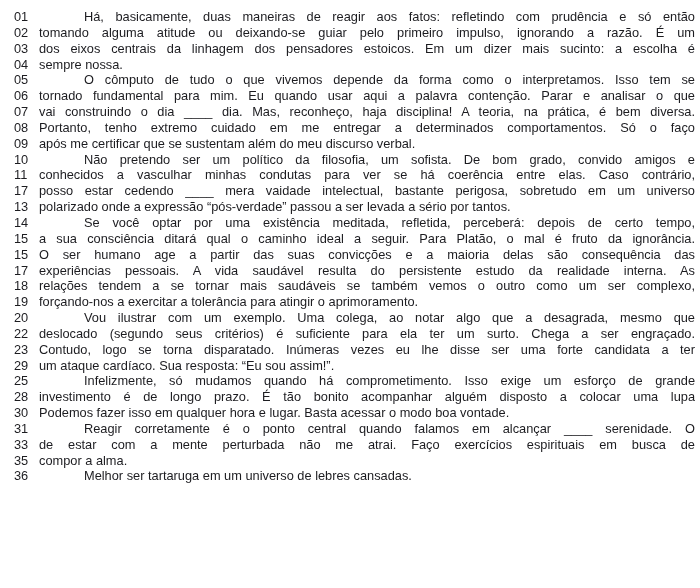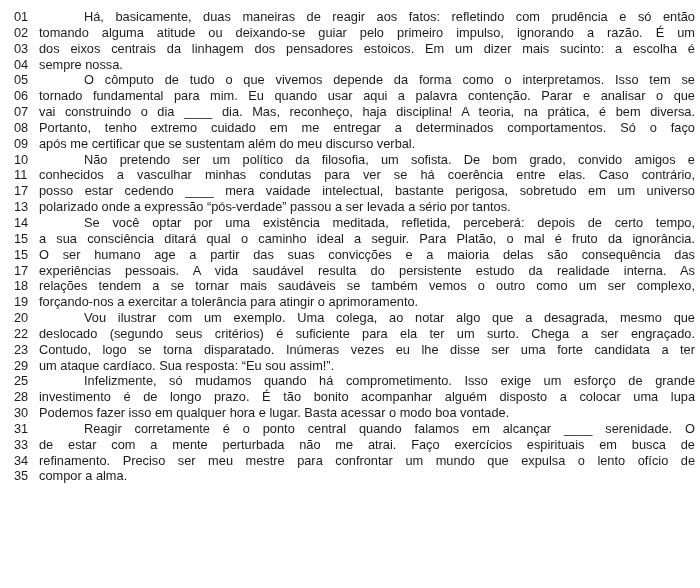--- a/index.html
+++ b/index.html
@@ -152,21 +152,21 @@
       <span class="txt">Podemos fazer isso em qualquer hora e lugar. Basta acessar o modo boa vontade.</span>
     </div>
     <div class="line indent">
       <span class="num">31</span>
       <span class="txt">Reagir corretamente é o ponto central quando falamos em alcançar ____ serenidade. O</span>
     </div>
     <div class="line">
       <span class="num">33</span>
       <span class="txt">de estar com a mente perturbada não me atrai. Faço exercícios espirituais em busca de</span>
     </div>
-    <div class="line">
-      <span class="num">34</span>
-      <span class="txt">refinamento. Preciso ser meu mestre para confrontar um mundo que expulsa o lento ofício de</span>
-    </div>
     <div class="line end">
       <span class="num">35</span>
       <span class="txt">compor a alma.</span>
     </div>
+    <div class="line indent end">
+      <span class="num">36</span>
+      <span class="txt">Melhor ser tartaruga em um universo de lebres cansadas.</span>
+    </div>
   </div>
 
 </body></html>

